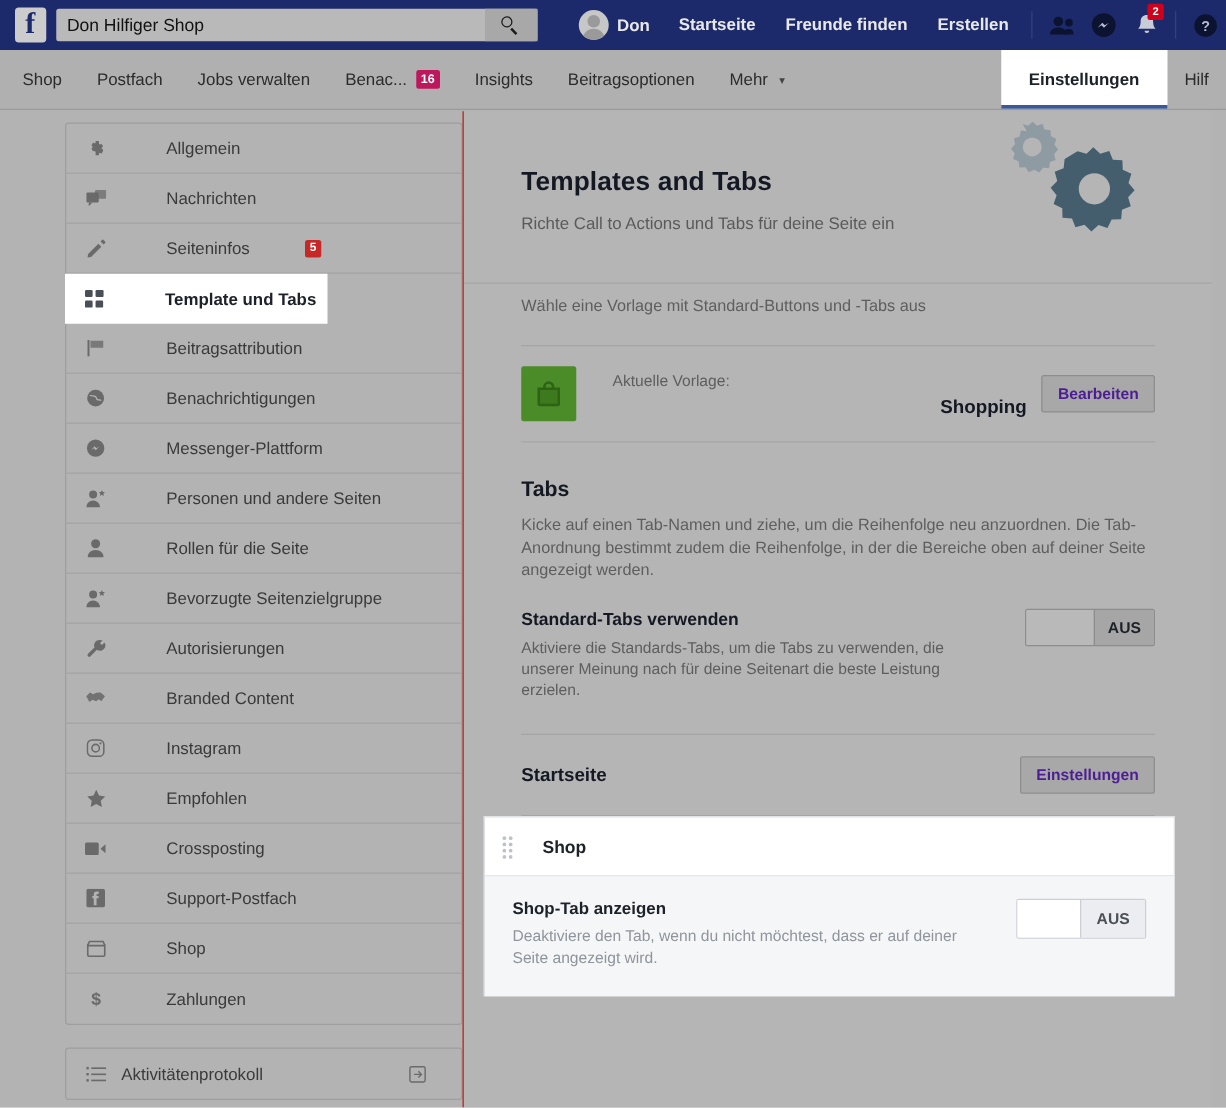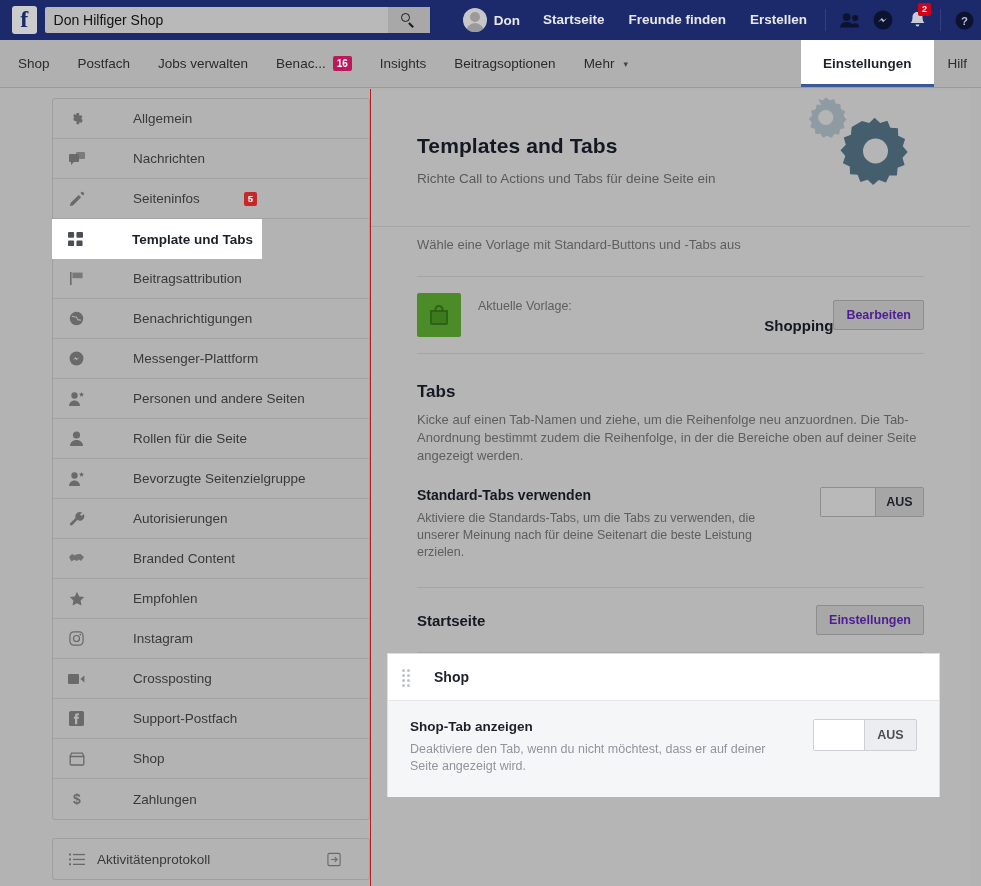--- a/index.html
+++ b/index.html
@@ -172,21 +172,21 @@
   .hero h1 { font-size: 21px; color: #141823; font-weight: bold; letter-spacing: .1px; }
   .hero p { font-size: 13.5px; color: #5a5a5a; margin-top: 13px; }
   .gears { position: absolute; right: 42px; top: 2px; opacity: .95; }
 
   .sec { padding: 0 46px; }
   .sec h2 { font-size: 17px; color: #141823; font-weight: bold; padding-top: 28px; }
   .sec .sub { font-size: 13px; color: #5e5e5e; margin-top: 9px; line-height: 18px; }
   .rule { height: 1px; background: #a5a5a5; margin-top: 22px; }
 
   .tpl-row {
-    display: flex; align-items: center; padding: 16px 0 16px 0;
+    display: flex; align-items: center; padding: 16px 0 16px 0; gap: 12px;
   }
   .tpl-icon {
     width: 44px; height: 44px; background: #4b8b28; border-radius: 2px;
     display: flex; align-items: center; justify-content: center; flex: 0 0 44px;
   }
   .tpl-text { margin-left: 17px; flex: 1; }
   .tpl-cap { font-size: 12.5px; color: #5e5e5e; }
   .tpl-name { font-size: 15px; color: #141823; font-weight: bold; margin-top: 3px; text-align: right; }
 
   .btn {
@@ -464,36 +464,36 @@
             <span class="side-icon">
               <svg width="17" height="13" viewBox="0 0 17 13" fill="currentColor">
                   <path d="M1 5l3-3 2.5 1.3L9 2.2 12.5 2l3.5 3-3 4-2-1.6-2 1.6L6 7.8 3.5 9.6z" opacity=".9"></path>
                 </svg>
             </span>
             <span class="side-label">Branded Content</span>
           </div>
 
           <div class="side-item">
             <span class="side-icon">
-              <svg width="16" height="16" viewBox="0 0 16 16" fill="currentColor">
-                  <path d="M8 .8l2.2 4.6 5 .7-3.6 3.5.9 5-4.5-2.4-4.5 2.4.9-5L.8 6.1l5-.7z"></path>
-                </svg>
-            </span>
-            <span class="side-label">Empfohlen</span>
-          </div>
-
-          <div class="side-item">
-            <span class="side-icon">
               <svg width="15" height="15" viewBox="0 0 16 16" fill="none" stroke="currentColor" stroke-width="1.3">
                   <rect x="1" y="1" width="14" height="14" rx="4"></rect>
                   <circle cx="8" cy="8" r="3.2"></circle>
                   <circle cx="12.1" cy="3.9" r=".9" fill="currentColor" stroke="none"></circle>
                 </svg>
             </span>
             <span class="side-label">Instagram</span>
+          </div>
+
+          <div class="side-item">
+            <span class="side-icon">
+              <svg width="16" height="16" viewBox="0 0 16 16" fill="currentColor">
+                  <path d="M8 .8l2.2 4.6 5 .7-3.6 3.5.9 5-4.5-2.4-4.5 2.4.9-5L.8 6.1l5-.7z"></path>
+                </svg>
+            </span>
+            <span class="side-label">Empfohlen</span>
           </div>
 
           <div class="side-item">
             <span class="side-icon">
               <svg width="17" height="12" viewBox="0 0 17 12" fill="currentColor">
                   <rect x="0" y="1" width="11" height="10" rx="1.2"></rect>
                   <path d="M12.4 6l4-3.6v7.2z"></path>
                 </svg>
             </span>
             <span class="side-label">Crossposting</span>

